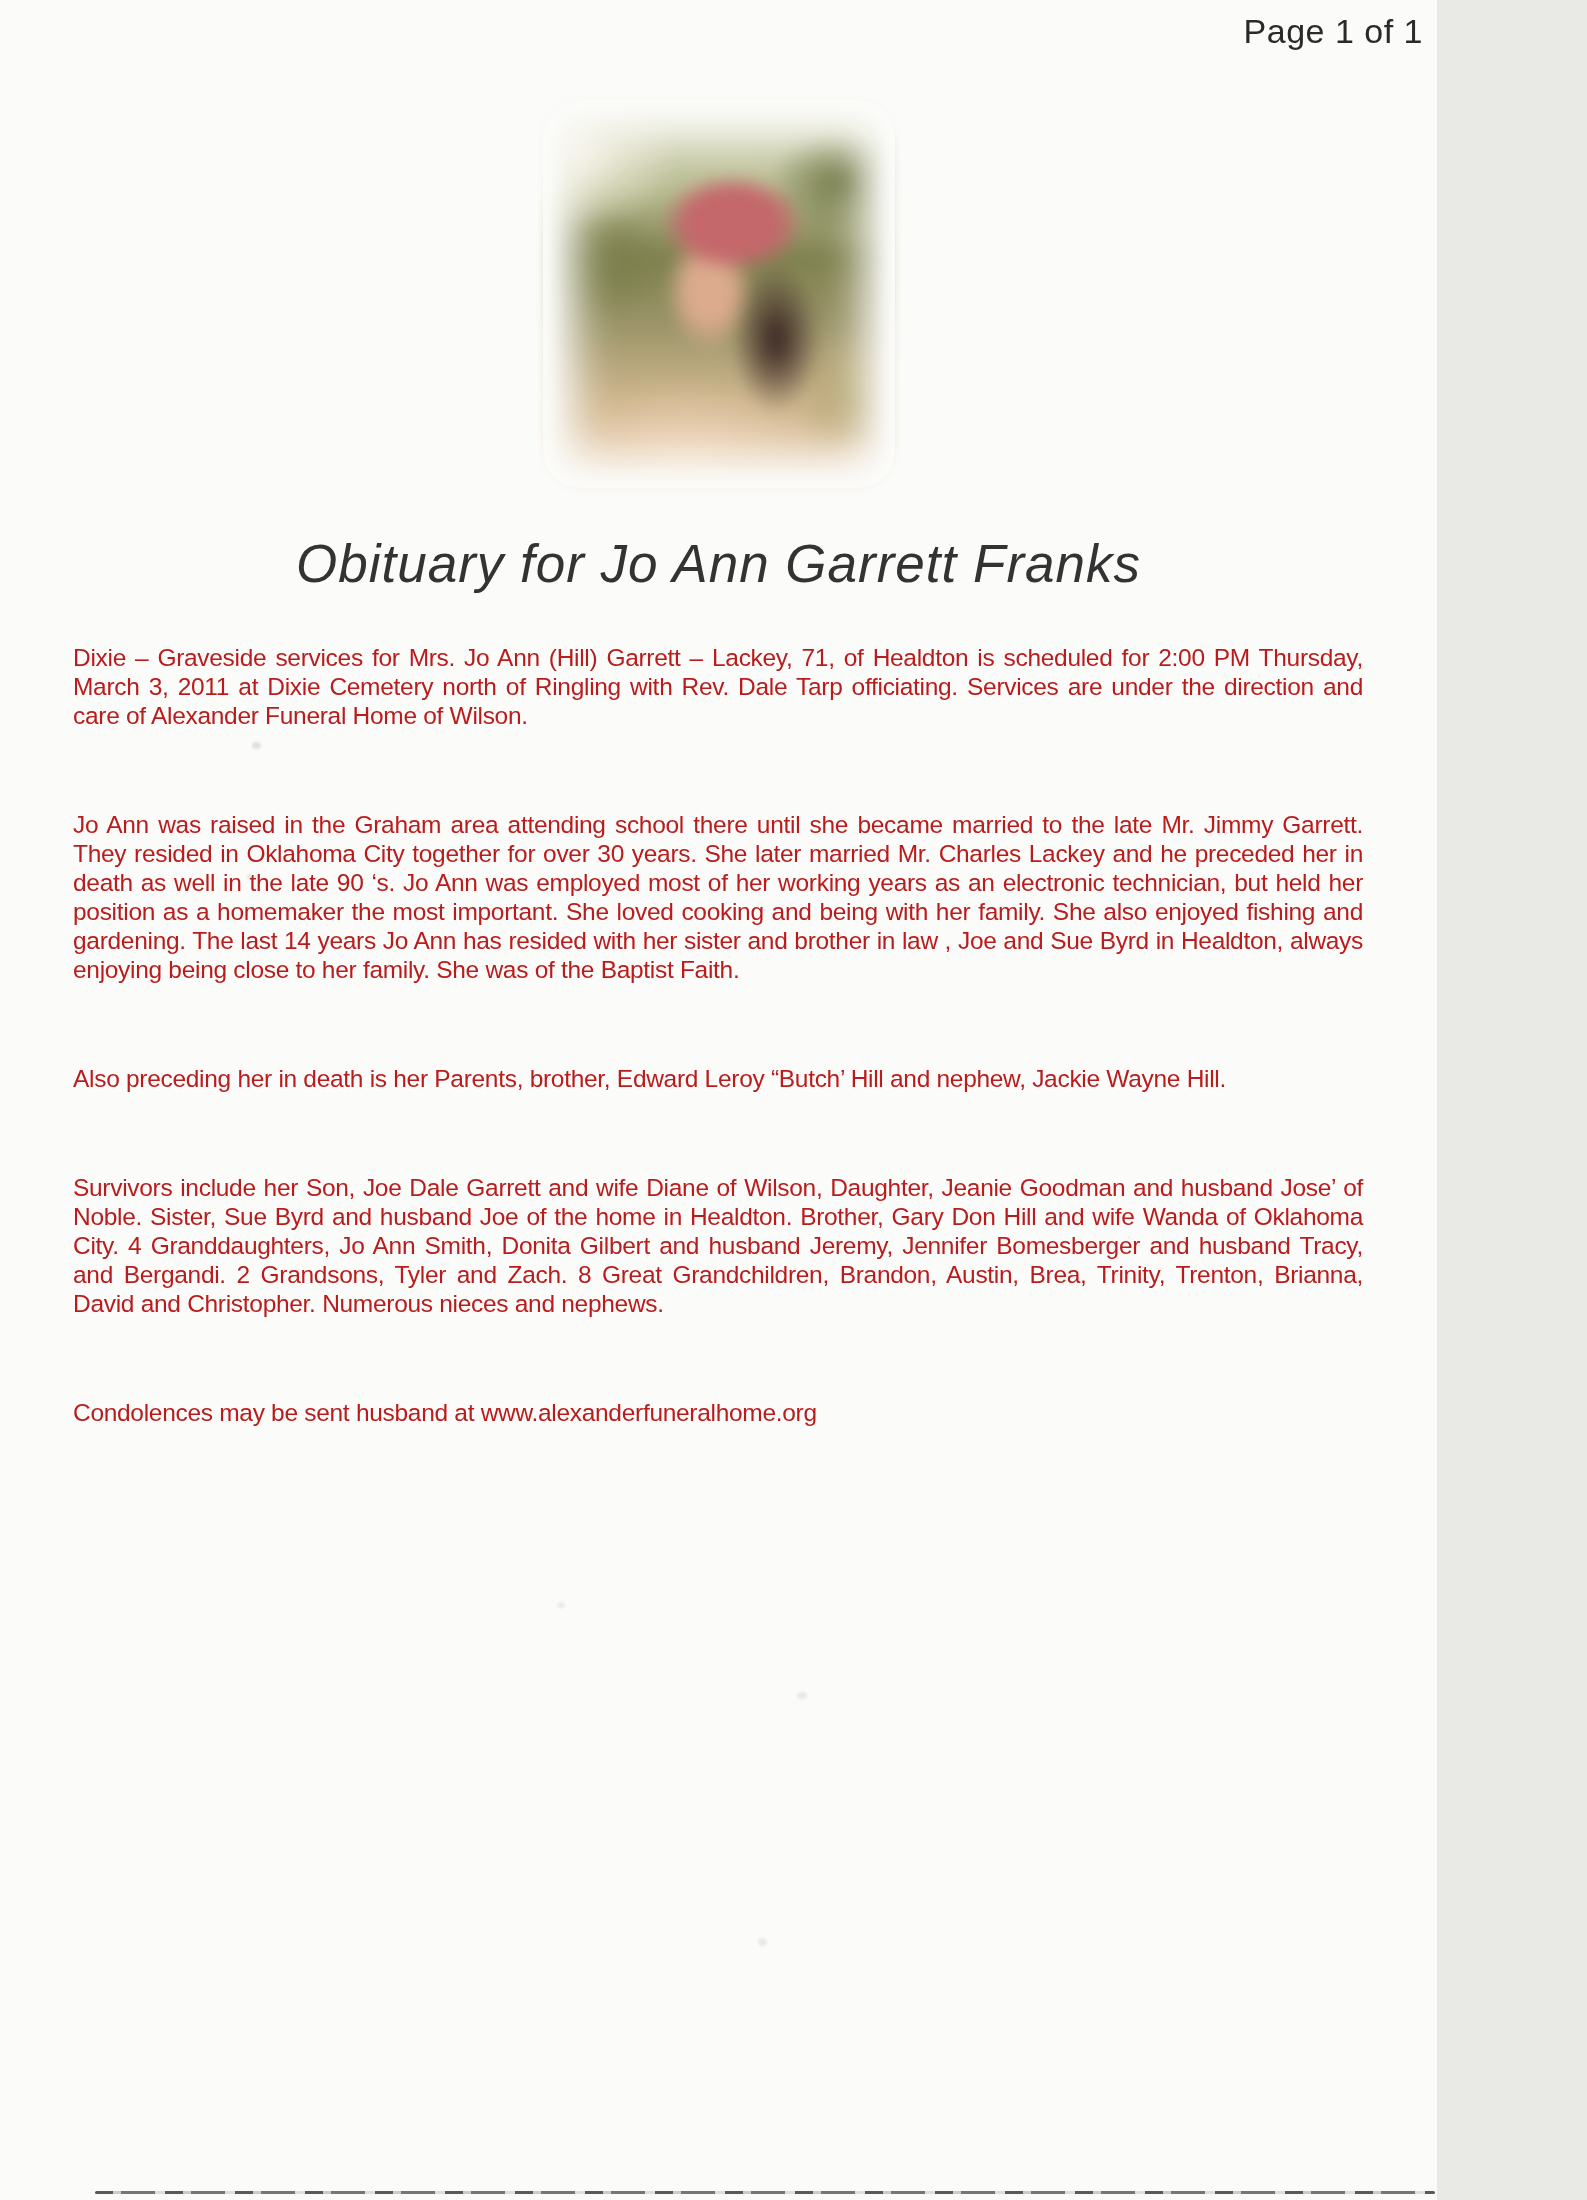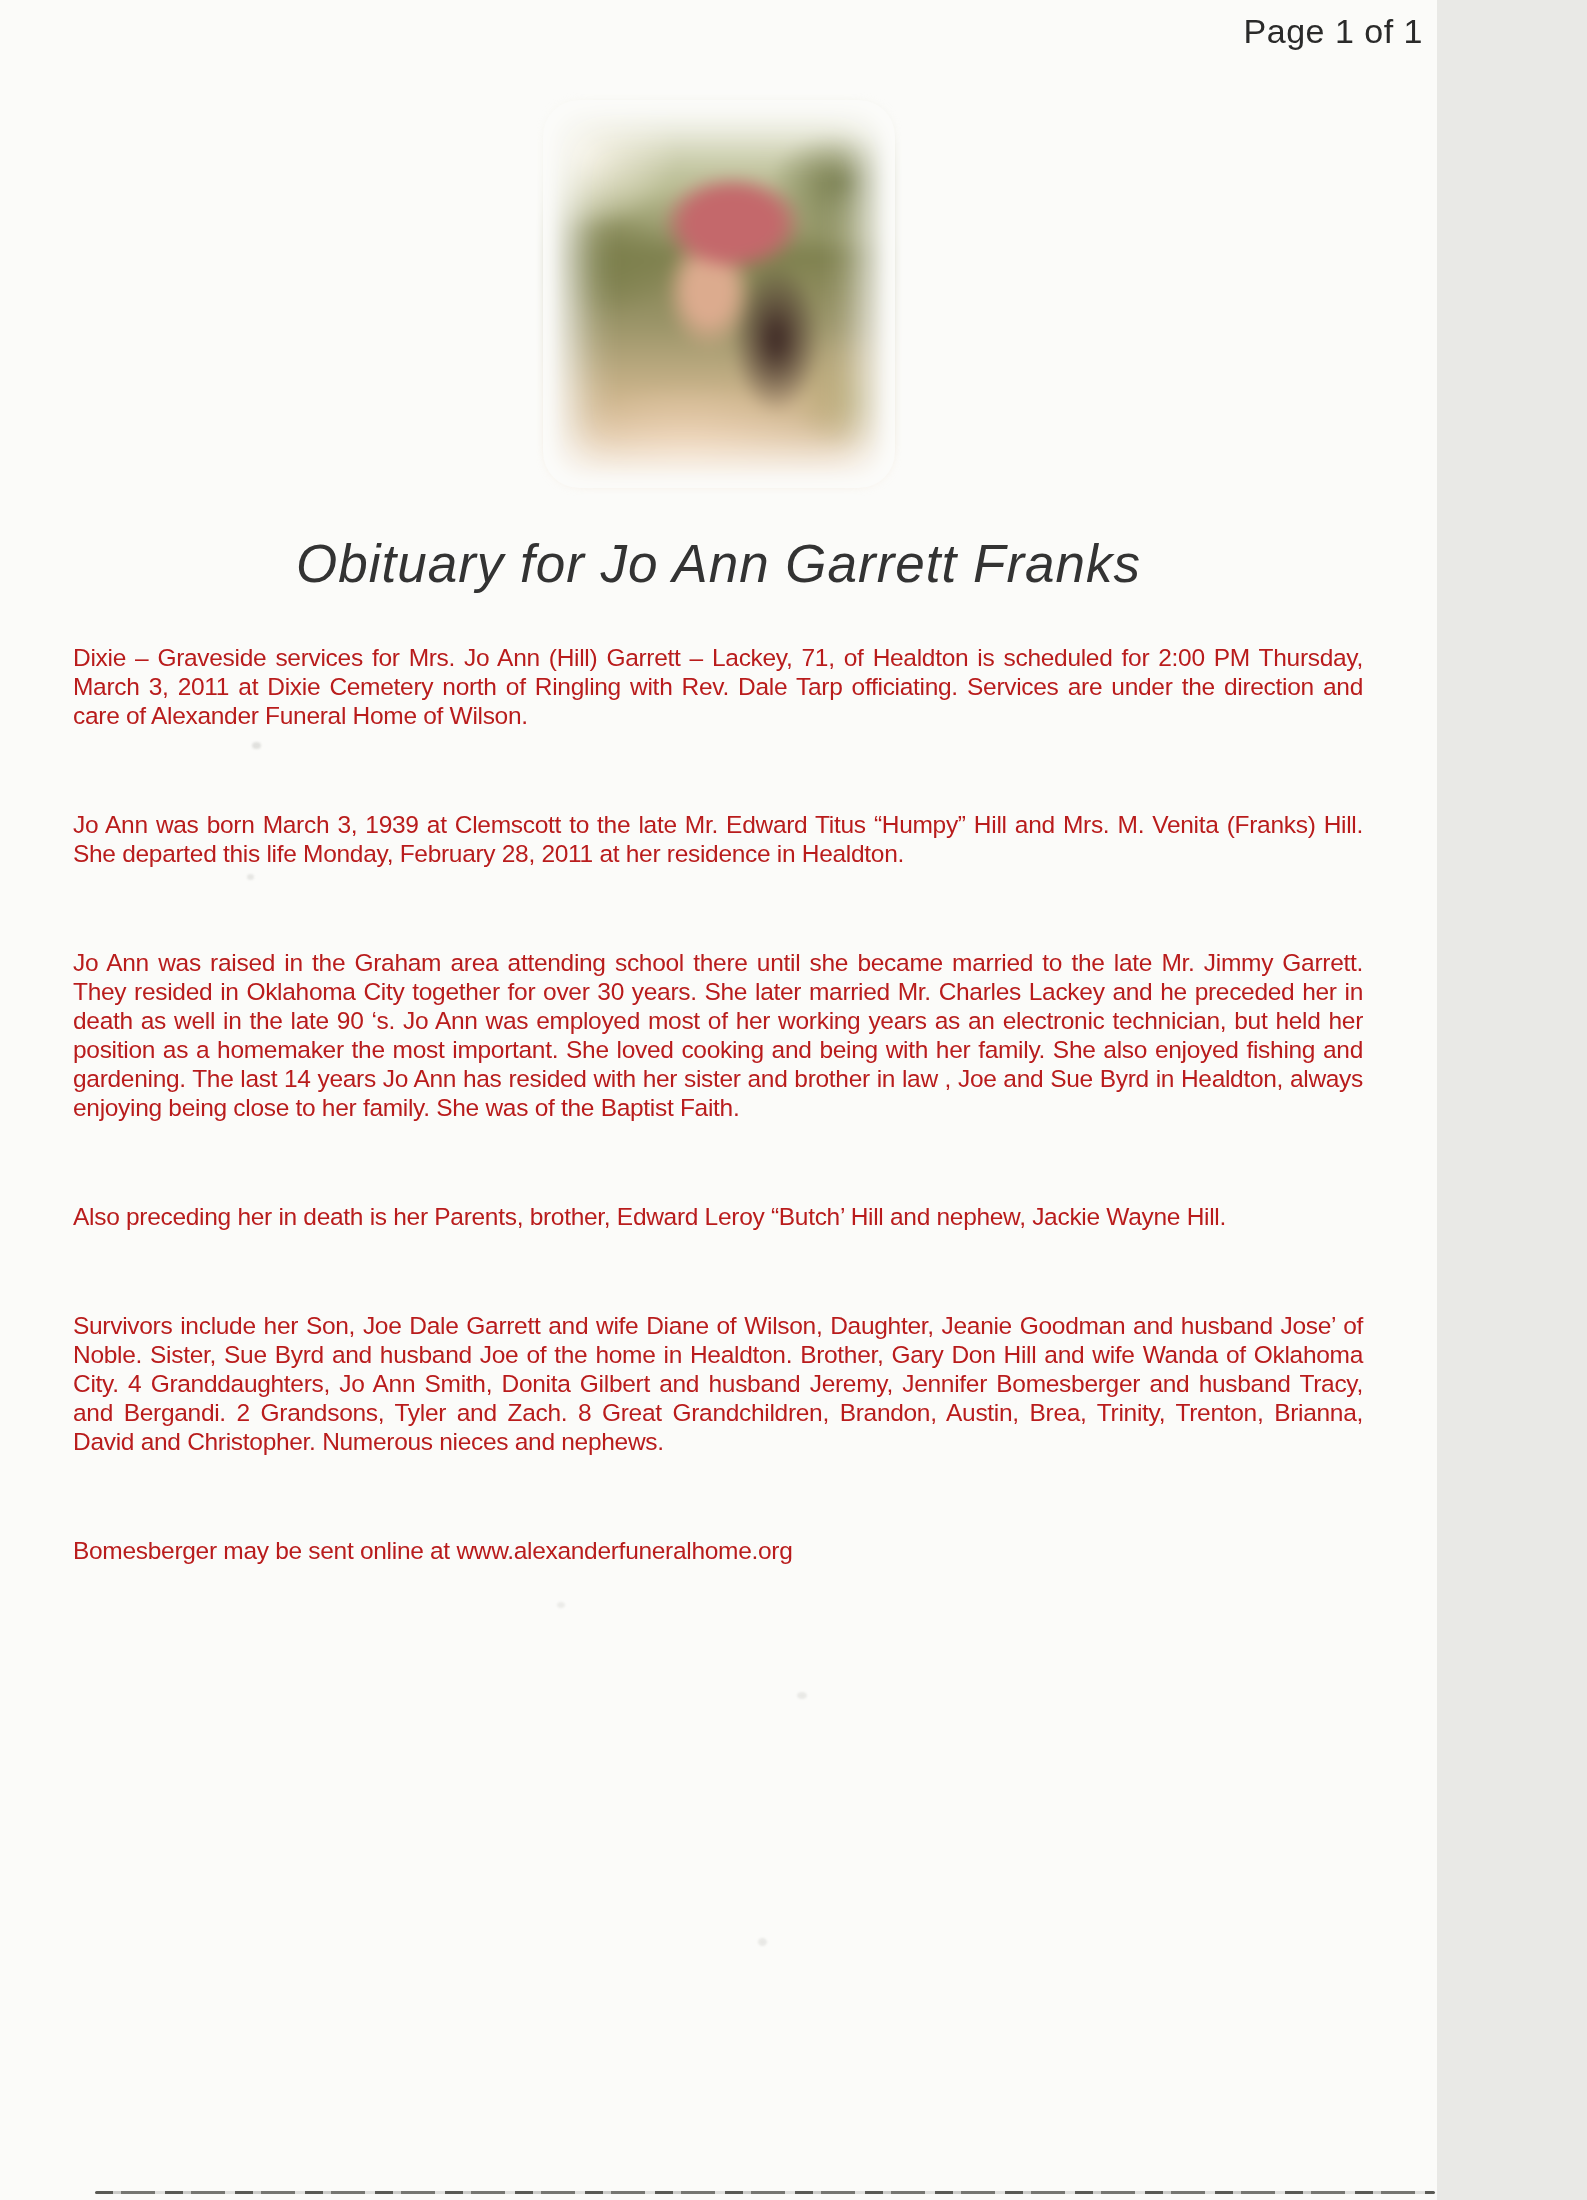--- a/index.html
+++ b/index.html
@@ -117,29 +117,28 @@
   <div class="page-indicator">Page 1 of 1</div>
 
   <div class="photo">
     <div class="photo-img"></div>
   </div>
 
   <h1 class="title">Obituary for Jo Ann Garrett Franks</h1>
 
   <p class="para first">Dixie – Graveside services for Mrs. Jo Ann (Hill) Garrett – Lackey, 71, of Healdton is scheduled for 2:00 PM Thursday, March 3, 2011 at Dixie Cemetery north of Ringling with Rev. Dale Tarp officiating. Services are under the direction and care of Alexander Funeral Home of Wilson.</p>
 
-  <p class="para">Jo Ann was born March 3, 1939 at Clemscott to the late Mr. Edward Titus “Humpy” Hill and Mrs. M. Venita (Franks) Hill. She departed this life Monday, February 28, 2011 at her residence in Healdton.</p>
 
   <p class="para">Jo Ann was raised in the Graham area attending school there until she became married to the late Mr. Jimmy Garrett. They resided in Oklahoma City together for over 30 years. She later married Mr. Charles Lackey and he preceded her in death as well in the late 90 ‘s. Jo Ann was employed most of her working years as an electronic technician, but held her position as a homemaker the most important. She loved cooking and being with her family. She also enjoyed fishing and gardening. The last 14 years Jo Ann has resided with her sister and brother in law , Joe and Sue Byrd in Healdton, always enjoying being close to her family. She was of the Baptist Faith.</p>
 
   <p class="para">Also preceding her in death is her Parents, brother, Edward Leroy “Butch’ Hill and nephew, Jackie Wayne Hill.</p>
 
   <p class="para">Survivors include her Son, Joe Dale Garrett and wife Diane of Wilson, Daughter, Jeanie Goodman and husband Jose’ of Noble. Sister, Sue Byrd and husband Joe of the home in Healdton. Brother, Gary Don Hill and wife Wanda of Oklahoma City. 4 Granddaughters, Jo Ann Smith, Donita Gilbert and husband Jeremy, Jennifer Bomesberger and husband Tracy, and Bergandi. 2 Grandsons, Tyler and Zach. 8 Great Grandchildren, Brandon, Austin, Brea, Trinity, Trenton, Brianna, David and Christopher. Numerous nieces and nephews.</p>
 
-  <p class="para">Bomesberger may be sent online at www.alexanderfuneralhome.org</p>
+  <p class="para">Condolences may be sent husband at www.alexanderfuneralhome.org</p>
 
 
   <div class="scan-line"></div>
 
   <div class="speckle sp1"></div>
   <div class="speckle sp2"></div>
   <div class="speckle sp3"></div>
   <div class="speckle sp4"></div>
   <div class="speckle sp5"></div>
 

